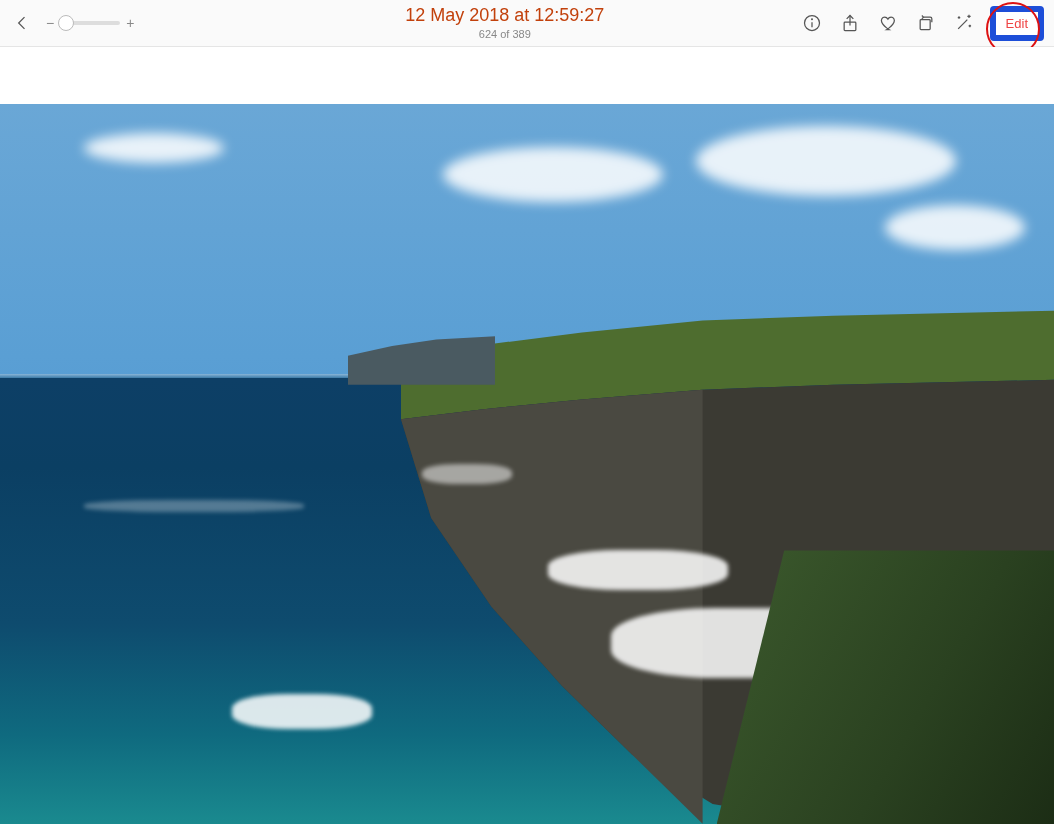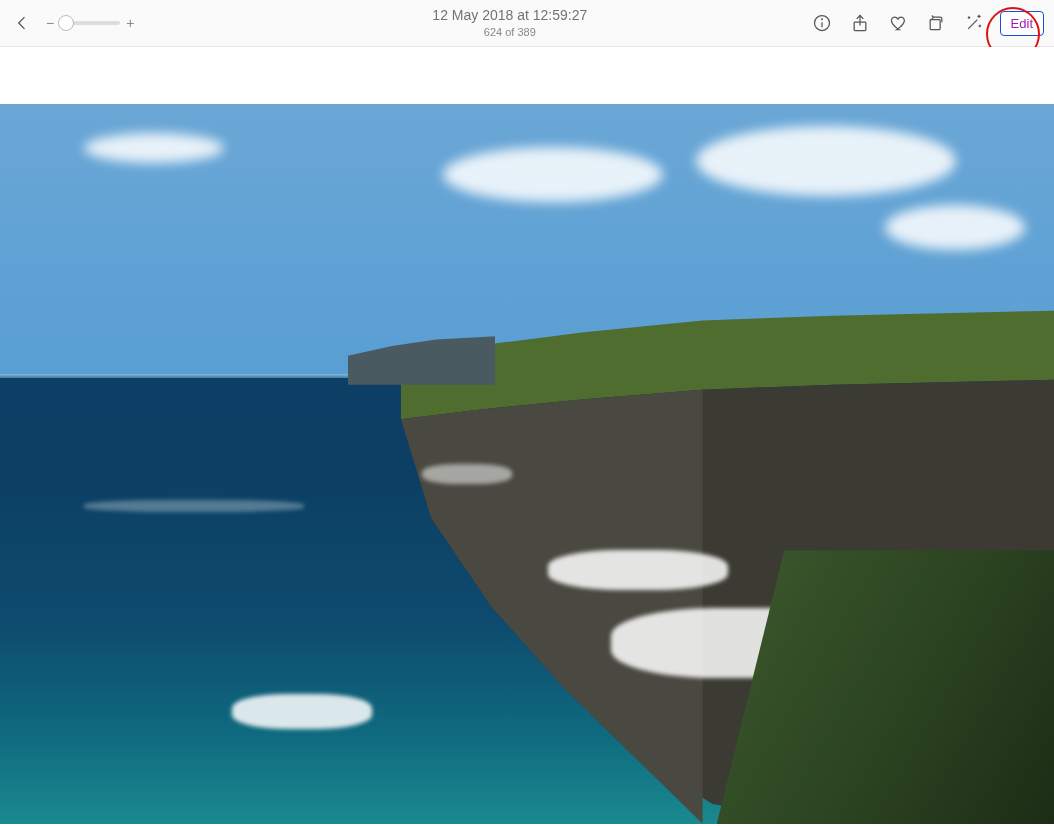--- a/index.html
+++ b/index.html
@@ -1,26 +1,26 @@
 <!DOCTYPE html>
 <html><head>
 <meta charset="utf-8">
 <style>
   html,body{margin:0;padding:0;width:1054px;height:826px;font-family:-apple-system,Helvetica,Arial,sans-serif;background:#fff;color:#333;overflow:hidden}
   .toolbar{height:46px;border-bottom:1px solid #e5e5e5;display:flex;align-items:center;justify-content:space-between;padding:0 10px;background:#fafafa}
   .tb-left{display:flex;align-items:center;gap:12px;min-width:200px}
   .tb-center{flex:1;text-align:center;line-height:1.1}
-  .title-date{font-size:14px;color:#737373}
+  .title-date{font-size:18px;color:#c2410c}
   .title-count{font-size:11px;color:#888;margin-top:2px}
   .icon-btn{width:24px;height:24px;display:flex;align-items:center;justify-content:center;color:#555;cursor:pointer}
   .icon-btn svg{width:20px;height:20px;stroke:currentColor;fill:none;stroke-width:1.5}
   .zoom{display:flex;align-items:center;gap:6px;color:#888;font-size:14px}
   .zoom-track{position:relative;width:60px;height:4px;background:#ddd;border-radius:2px}
   .zoom-thumb{position:absolute;left:0;top:50%;width:14px;height:14px;border-radius:50%;background:#fff;border:1px solid #bbb;transform:translate(-2px,-50%)}
-  .edit-btn{font-size:13px;padding:4px 10px;border:1px solid #1d4ed8;border-radius:4px;background:#fff;cursor:pointer;color:#a21caf}
+  .edit-btn{font-size:13px;padding:4px 10px;border:6px solid #1d4ed8;border-radius:4px;background:#fff;cursor:pointer;color:#ef4444}
   .annot{position:absolute;right:4px;top:-4px;width:50px;height:50px;border:2.5px solid #d11;border-radius:50%;pointer-events:none}
   .viewer{position:relative;width:1054px;height:780px;display:flex;align-items:center;justify-content:center;background:#fff}
   .photo{width:1054px;height:720px;margin-top:54px;position:relative;overflow:hidden}
   
   .sky{position:absolute;inset:0;background:linear-gradient(#6aa7d6 0%,#5a9fd4 35%,#4f97d1 60%)}
   .cloud{position:absolute;background:rgba(255,255,255,.85);border-radius:50%;filter:blur(6px)}
   
   .sea{position:absolute;left:0;right:0;top:38%;bottom:0;background:linear-gradient(#0d3f66 0%,#0b3f63 20%,#0e4b6e 55%,#0f6a7f 80%,#1a8a8f 100%)}
   
   .horizon{position:absolute;left:0;right:0;top:37.5%;height:4px;background:linear-gradient(#89b6d9,#3b7aa6)}

